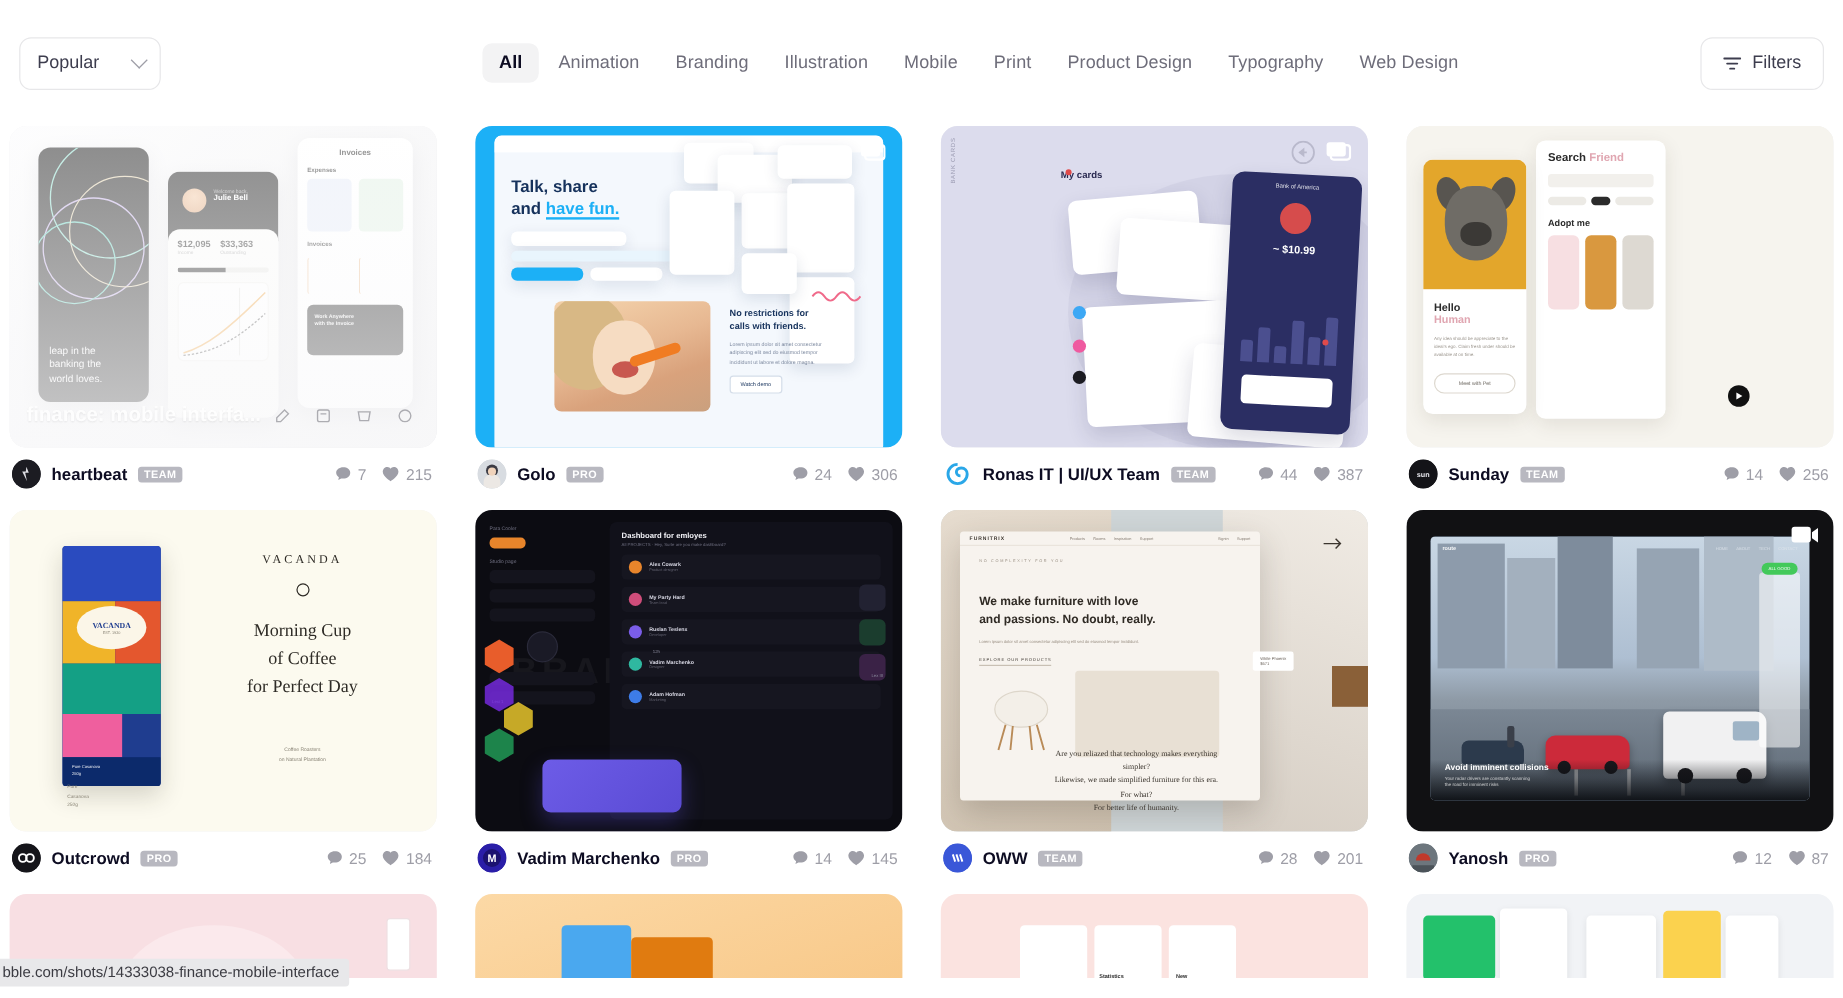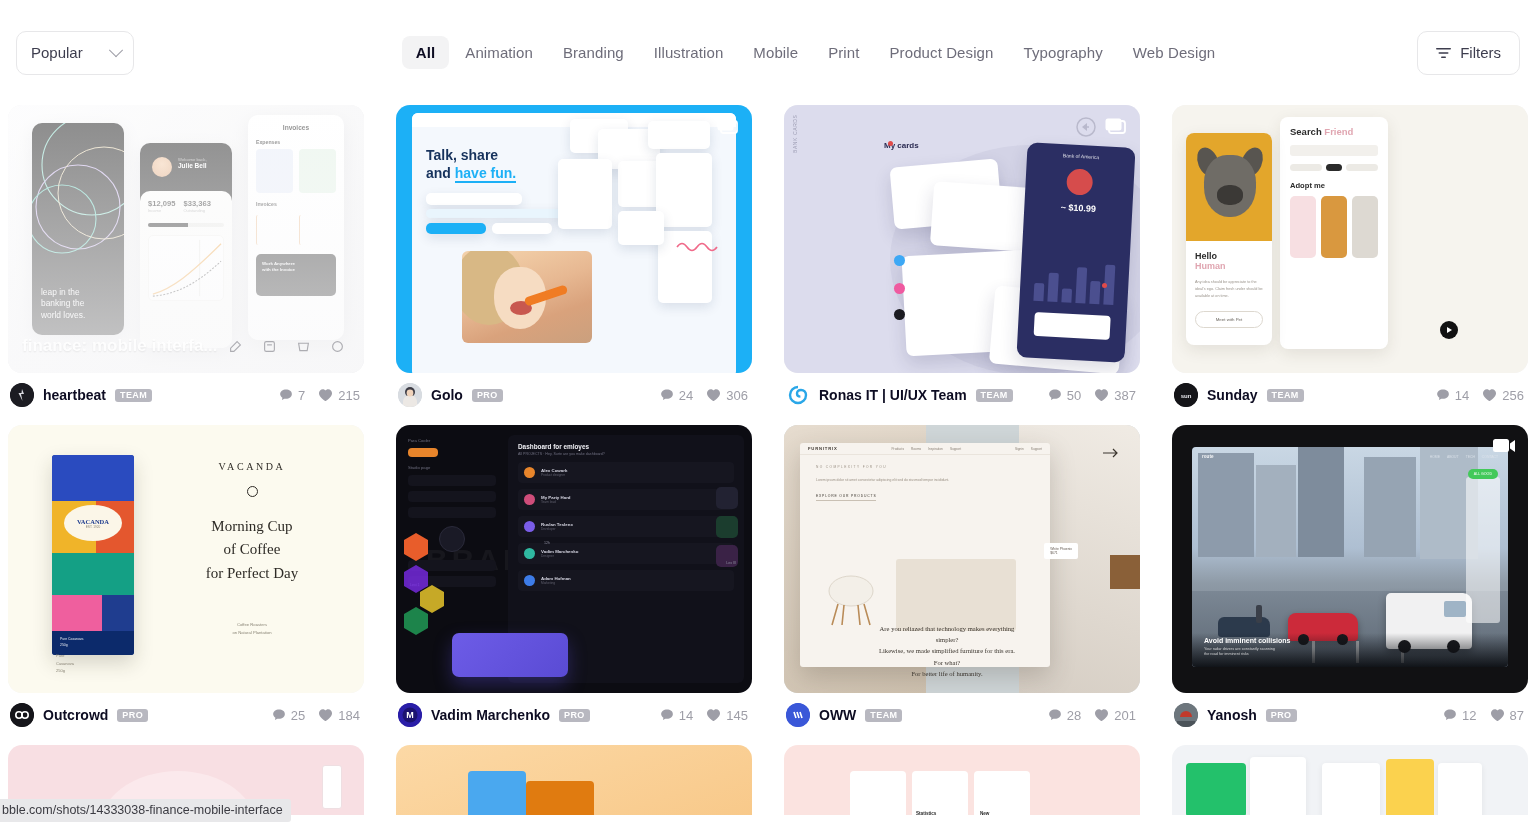--- a/index.html
+++ b/index.html
@@ -600,20 +600,25 @@
           <div class="pan" style="left:236px;top:8px;width:62px;height:28px;"></div>
           <div class="pan" style="left:244px;top:40px;width:56px;height:74px;"></div>
           <div class="pan" style="left:246px;top:118px;width:54px;height:72px;"></div>
           <div class="pan" style="left:206px;top:98px;width:46px;height:34px;"></div>
           <div class="photo">
             <div class="hair"></div>
               <div class="face"></div>
               <div class="mouth"></div>
               <div class="carrot"></div>
           </div>
+          <div class="txtblk">
+            <b>No restrictions for<br>calls with friends.</b>
+            <p>Lorem ipsum dolor sit amet consectetur<br>adipiscing elit sed do eiusmod tempor<br>incididunt ut labore et dolore magna.</p>
+            <div class="btn">Watch demo</div>
+          </div>
           <svg class="squig" width="48" height="16" viewBox="0 0 48 16">
             <path d="M1 8 q5 -7 10 0 q5 7 10 0 q5 -7 10 0 q5 7 10 0" fill="none" stroke="#f06a8a" stroke-width="1.6"></path>
           </svg>
         </div>
       </div>
       <div class="badges">
         <span>
           <svg width="24" height="20" viewBox="0 0 24 20">
               <rect x="5" y="4" width="16" height="12" rx="2.5" fill="none" stroke="#ffffff" stroke-width="1.8"></rect>
               <rect x="1.5" y="1.5" width="16" height="12" rx="2.5" fill="#ffffff"></rect>
@@ -702,21 +707,21 @@
             <path d="M12 4a8 8 0 108 8c0-3-2-5-5-5s-4 1.6-4 3.4 1.4 3.2 3.4 3.2" fill="none" stroke="#2aa7e8" stroke-width="2.4"></path>
           </svg>
       </div>
       <span class="author">Ronas IT | UI/UX Team</span>
       <span class="tagbadge">TEAM</span>
       <div class="stats">
         <div class="stat">
           <svg width="14" height="14" viewBox="0 0 16 16">
               <path d="M8 1.6C4.3 1.6 1.3 3.9 1.3 6.8c0 1.7 1 3.2 2.6 4.2l-.6 2.6 2.8-1.4c.6.1 1.2.2 1.9.2 3.7 0 6.7-2.3 6.7-5.6S11.7 1.6 8 1.6z" fill="#9e9ea7"></path>
             </svg>
-          <span>50</span>
+          <span>44</span>
         </div>
         <div class="stat">
           <svg width="15" height="14" viewBox="0 0 16 15">
               <path d="M8 14S1 9.8 1 5.6C1 3.1 2.9 1.3 5.1 1.3c1.4 0 2.3.7 2.9 1.5.6-.8 1.5-1.5 2.9-1.5C13.1 1.3 15 3.1 15 5.6 15 9.8 8 14 8 14z" fill="#9e9ea7"></path>
             </svg>
           <span>387</span>
         </div>
       </div>
     </div>
   </div>
@@ -934,20 +939,21 @@
                 <span>Rooms</span>
                 <span>Inspiration</span>
                 <span>Support</span>
               </div>
             <div class="nv">
                 <span>Signin</span>
                 <span>Support</span>
               </div>
           </div>
           <div class="ky">NO COMPLEXITY FOR YOU</div>
+          <h3>We make furniture with love<br>and passions. No doubt, really.</h3>
           <div class="p2">Lorem ipsum dolor sit amet consectetur adipiscing elit sed do eiusmod tempor incididunt.</div>
           <div class="cta">EXPLORE OUR PRODUCTS</div>
           <svg class="chair" viewBox="0 0 66 56">
             <ellipse cx="33" cy="20" rx="22" ry="15" fill="#f3efe8" stroke="#ddd6ca" stroke-width="1"></ellipse>
             <path d="M20 33 L14 54 M46 33 L52 54 M26 34 L24 54 M40 34 L42 54" stroke="#b98b58" stroke-width="1.6"></path>
           </svg>
           <div class="tableimg"></div>
         </div>
         <div class="tag">White Phoenix<br>$671</div>
         <div class="quote">Are you reliazed that technology makes everything simpler?<br>Likewise, we made simplified furniture for this era. For what?<br>For better life of humanity.</div>

